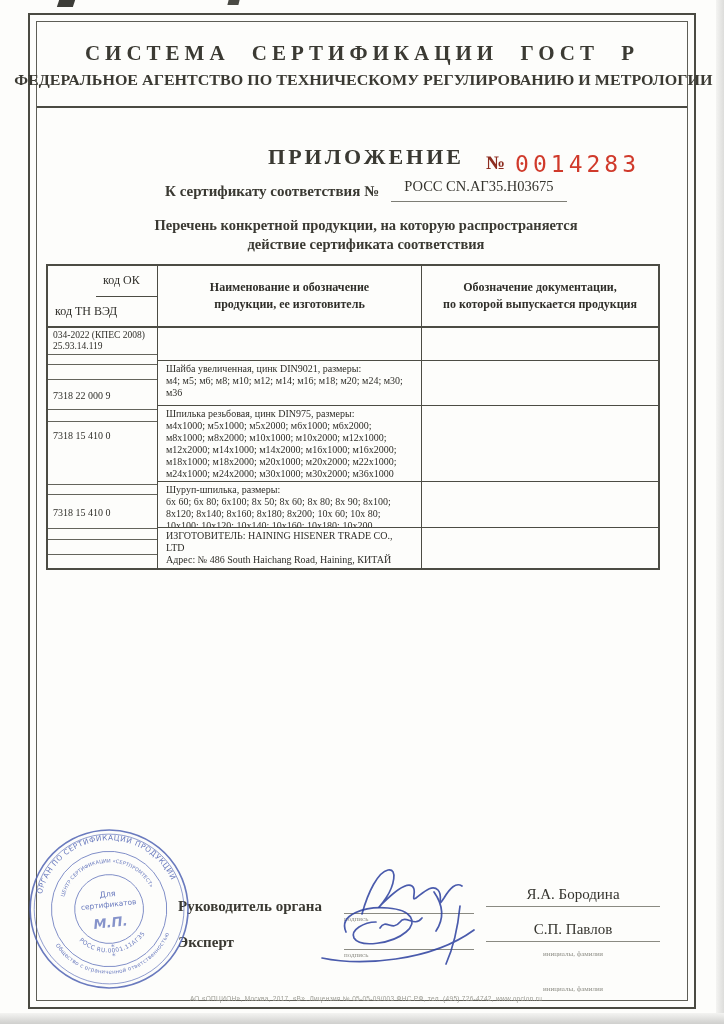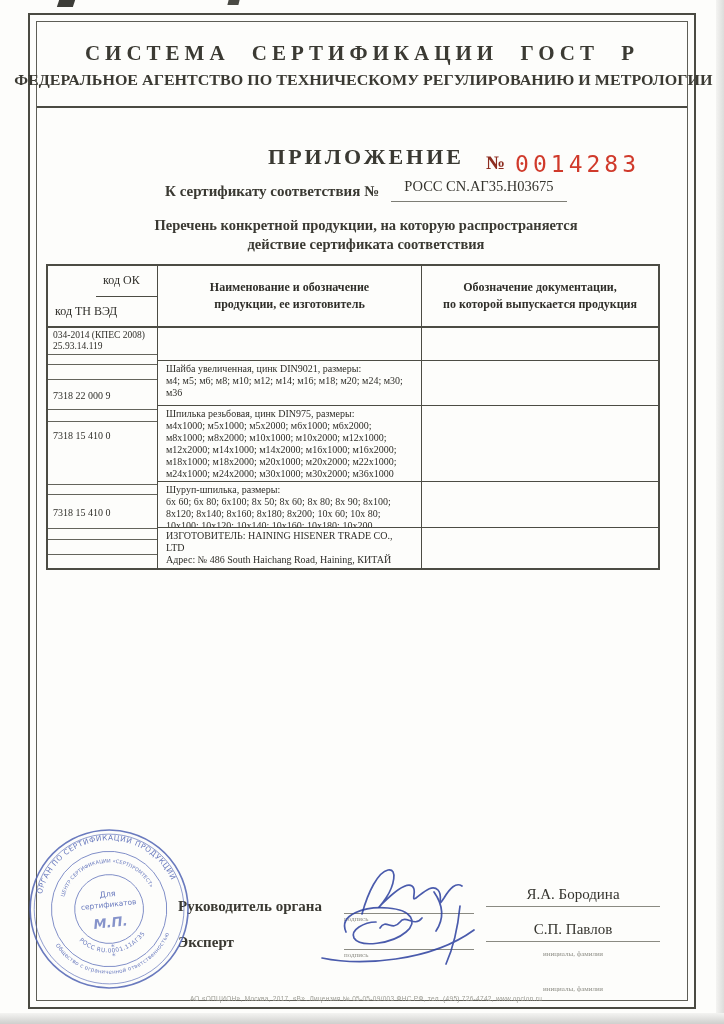--- a/index.html
+++ b/index.html
@@ -124,21 +124,21 @@
         <div class="c1t">код ОК</div>
         <div class="c1b">код ТН ВЭД</div>
       </div>
       <div class="c2">Наименование и обозначение
 продукции, ее изготовитель</div>
       <div class="c3">Обозначение документации,
 по которой выпускается продукция</div>
     </div>
     <div class="t-body">
       <div class="b-c1">
-        <div class="lc small" style="height:27px;">034-2014 (КПЕС 2008)
+        <div class="lc small" style="height:27px;">034-2022 (КПЕС 2008)
 25.93.14.119</div>
         <div class="lc" style="height:10px;"></div>
         <div class="lc" style="height:15px;"></div>
         <div class="lc" style="height:30px;display:flex;align-items:center;">7318 22 000 9</div>
         <div class="lc" style="height:12px;"></div>
         <div class="lc" style="height:63px;padding-top:8px;">7318 15 410 0</div>
         <div class="lc" style="height:10px;"></div>
         <div class="lc" style="height:34px;display:flex;align-items:center;">7318 15 410 0</div>
         <div class="lc" style="height:11px;"></div>
         <div class="lc" style="height:15px;"></div>

